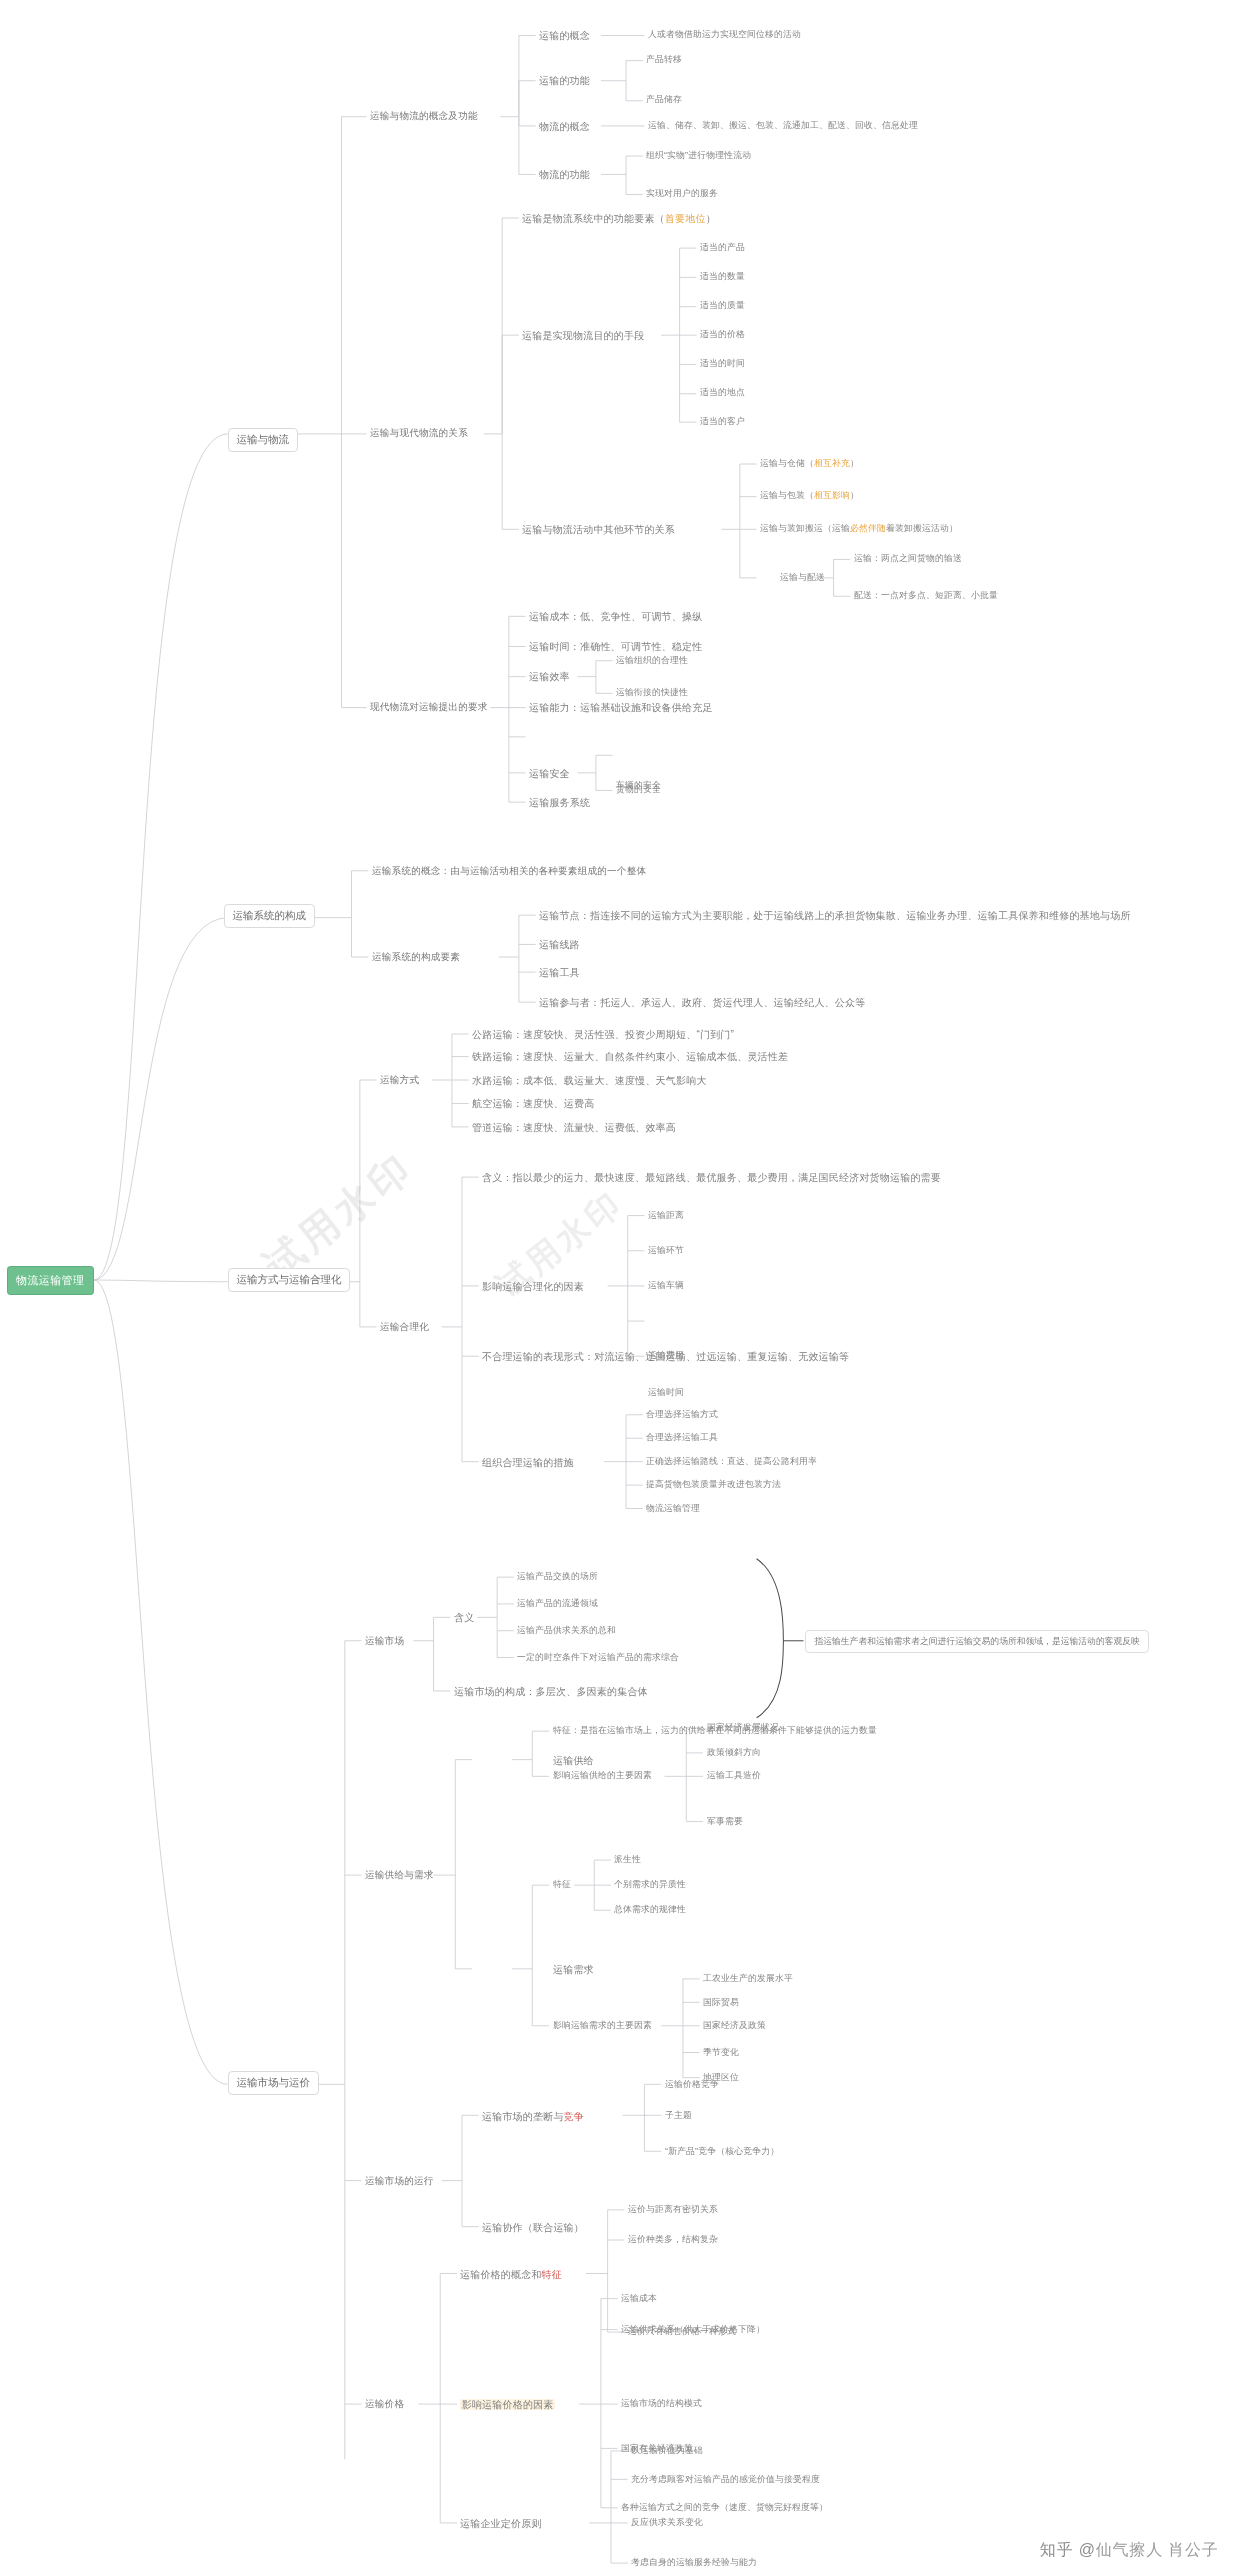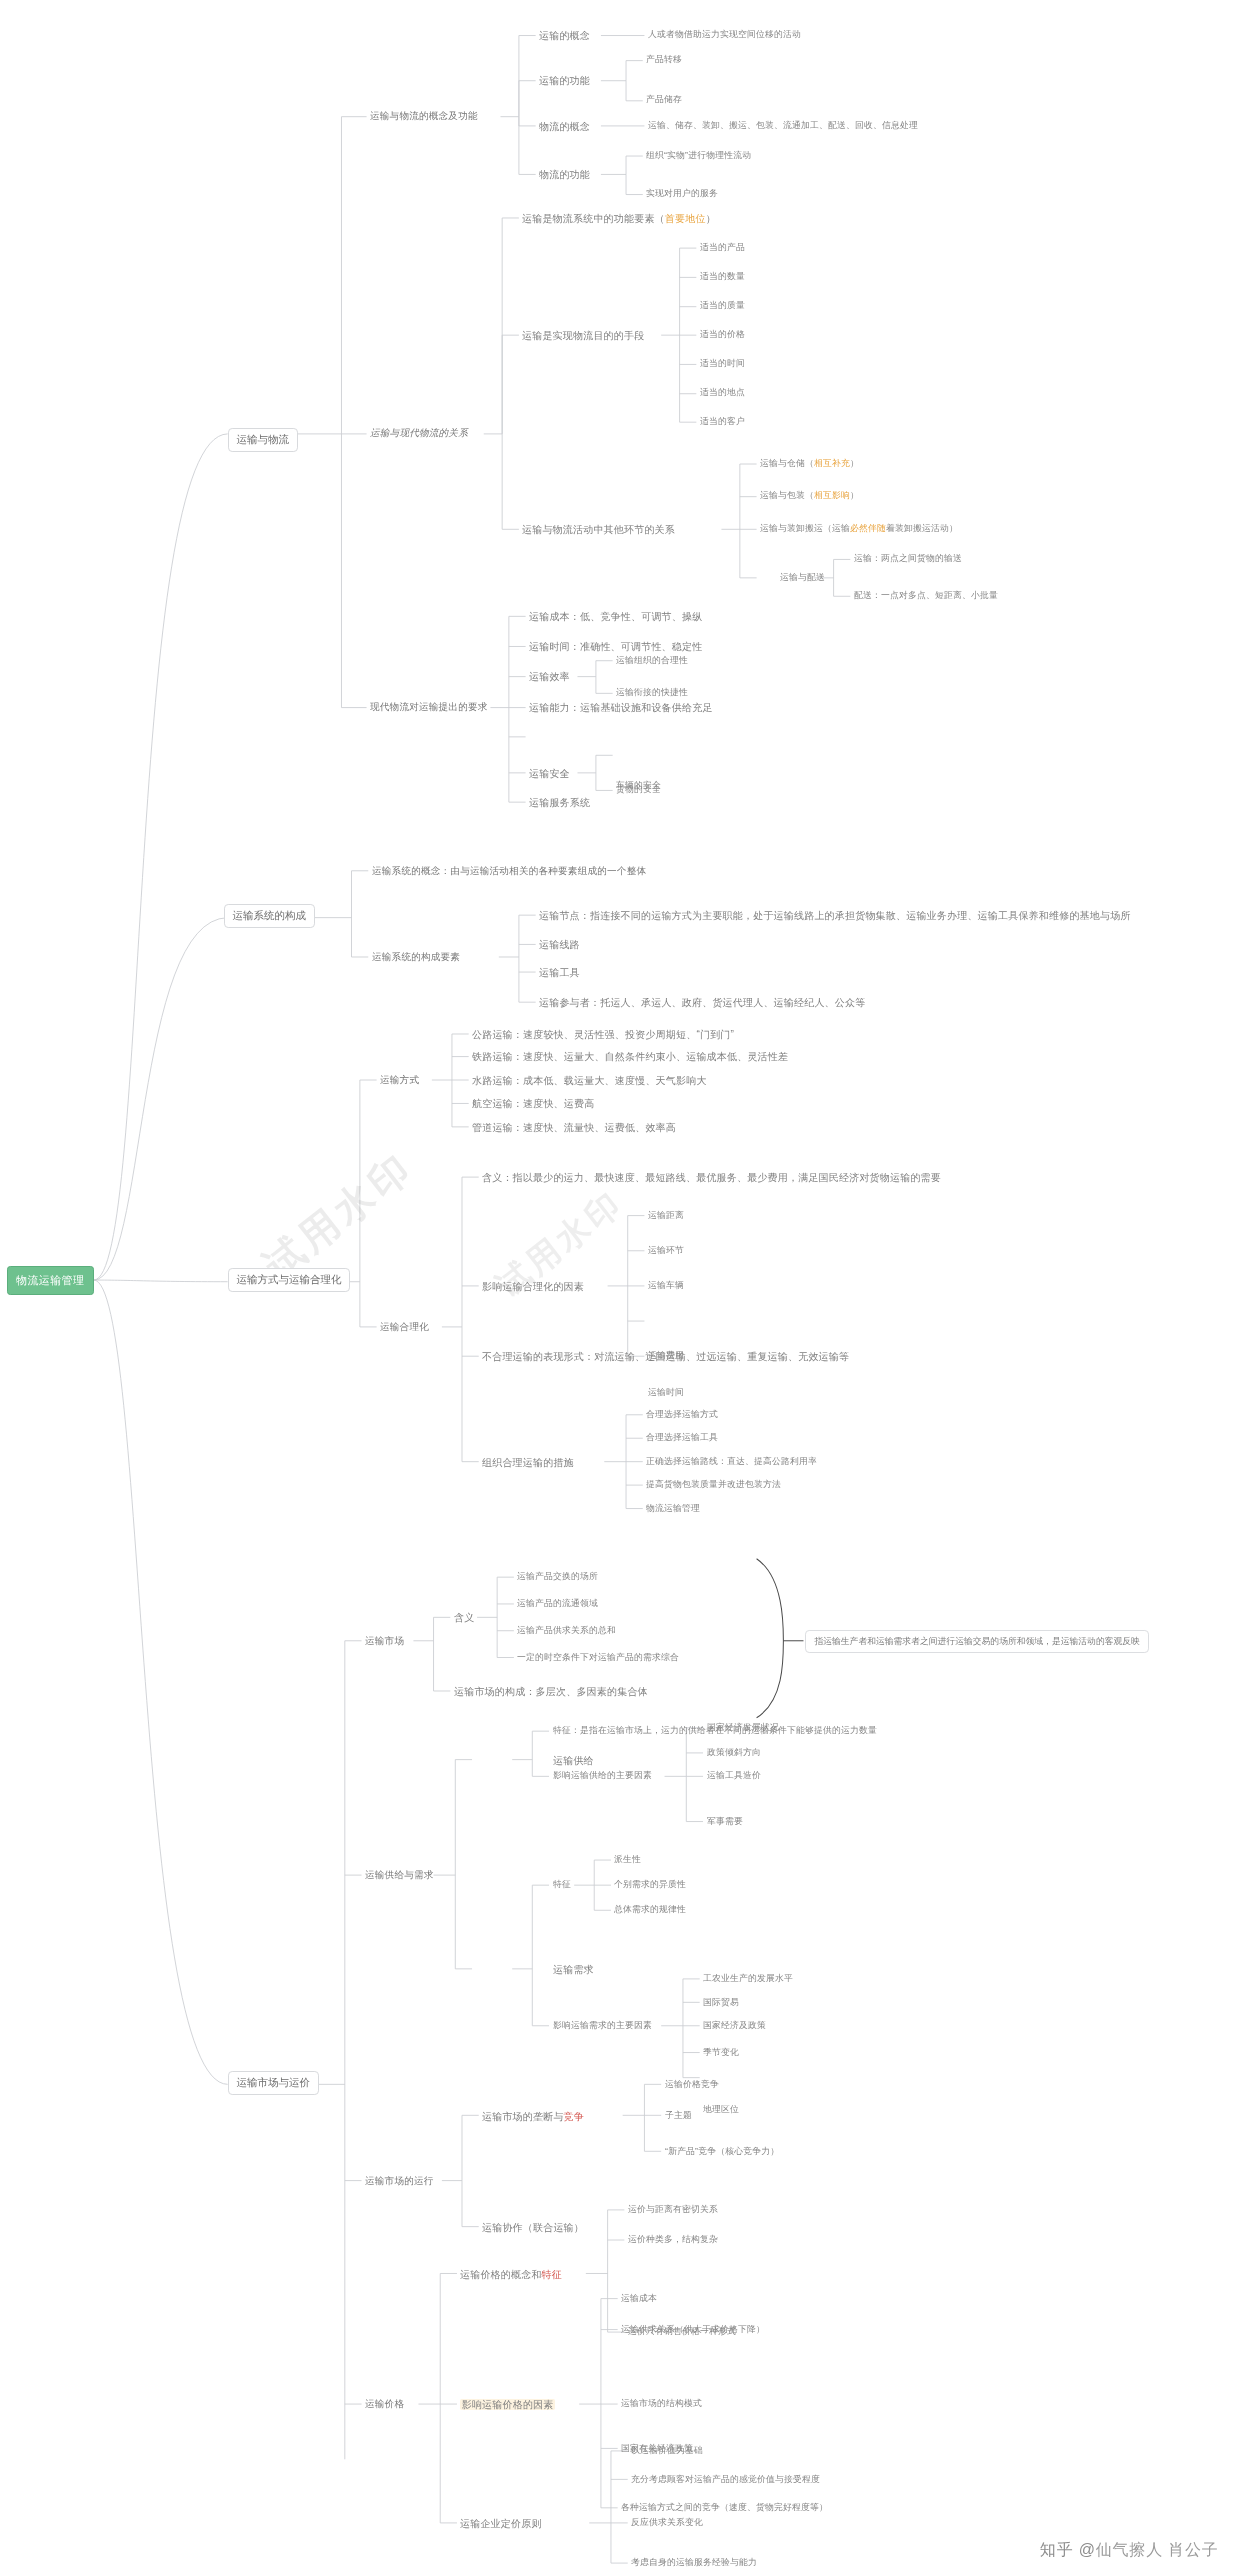--- a/index.html
+++ b/index.html
@@ -294,21 +294,21 @@
 <div class="wm2" style="left:486px; top:1222px;">试用水印</div>
 
 <div class="root">物流运输管理</div>
 
 <div class="l1" style="left:228px; top:420px;margin-top:8px;">运输与物流</div>
 <div class="l1" style="left:224px; top:904px;">运输系统的构成</div>
 <div class="l1" style="left:228px; top:1268px;">运输方式与运输合理化</div>
 <div class="l1" style="left:228px; top:2071px;">运输市场与运价</div>
 
 <div class="n l2" style="left:370px; top:111px;">运输与物流的概念及功能</div>
-<div class="n l2" style="left:370px; top:428px;font-style:italic;">运输与现代物流的关系</div>
+<div class="n l2" style="left:370px; top:428px;">运输与现代物流的关系</div>
 <div class="n l2" style="left:370px; top:702px;">现代物流对运输提出的要求</div>
 
 <div class="n l3" style="left:539px; top:30px;">运输的概念</div>
 <div class="n l3" style="left:539px; top:75px;">运输的功能</div>
 <div class="n l3" style="left:539px; top:121px;">物流的概念</div>
 <div class="n l3" style="left:539px; top:169px;">物流的功能</div>
 
 <div class="n l4" style="left:648px; top:30px;">人或者物借助运力实现空间位移的活动</div>
 <div class="n l4" style="left:646px; top:55px;">产品转移</div>
 <div class="n l4" style="left:646px; top:95px;">产品储存</div>
@@ -403,21 +403,21 @@
 
 <div class="n l4" style="left:553px; top:1880px;">特征</div>
 <div class="n l4" style="left:553px; top:2021px;">影响运输需求的主要因素</div>
 <div class="n l4" style="left:614px; top:1855px;">派生性</div>
 <div class="n l4" style="left:614px; top:1880px;">个别需求的异质性</div>
 <div class="n l4" style="left:614px; top:1905px;">总体需求的规律性</div>
 <div class="n l4" style="left:703px; top:1974px;">工农业生产的发展水平</div>
 <div class="n l4" style="left:703px; top:1998px;">国际贸易</div>
 <div class="n l4" style="left:703px; top:2021px;">国家经济及政策</div>
 <div class="n l4" style="left:703px; top:2048px;">季节变化</div>
-<div class="n l4" style="left:703px; top:2073px;margin-top:32px;">地理区位</div>
+<div class="n l4" style="left:703px; top:2073px;">地理区位</div>
 
 <div class="n l3" style="left:482px; top:2111px;"><span>运输市场的垄断与</span><span class="red">竞争</span></div>
 <div class="n l3" style="left:482px; top:2222px;">运输协作（联合运输）</div>
 <div class="n l4" style="left:665px; top:2080px;">运输价格竞争</div>
 <div class="n l4" style="left:665px; top:2111px;">子主题</div>
 <div class="n l4" style="left:665px; top:2147px;">“新产品”竞争（核心竞争力）</div>
 
 <div class="n l3" style="left:460px; top:2269px;"><span>运输价格的概念和</span><span class="red">特征</span></div>
 <div class="n l3 orange-hl" style="left:460px; top:2399px;">影响运输价格的因素</div>
 <div class="n l3" style="left:460px; top:2518px;">运输企业定价原则</div>

